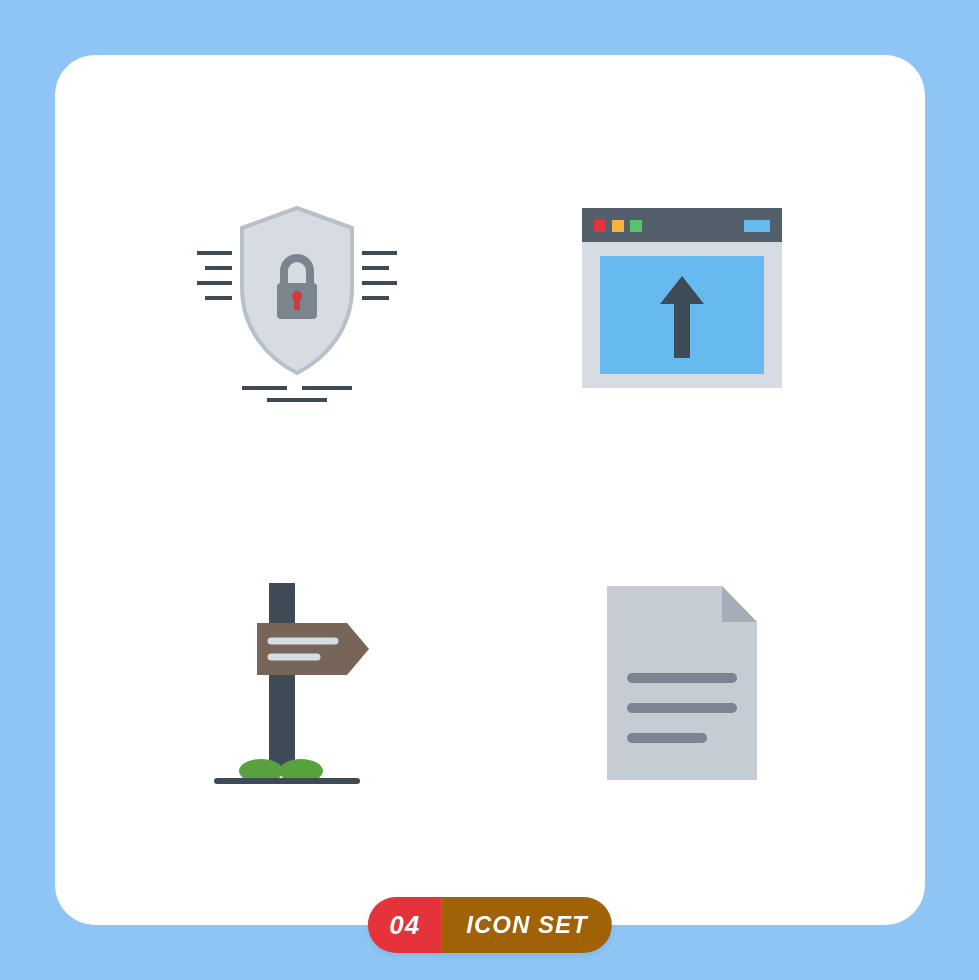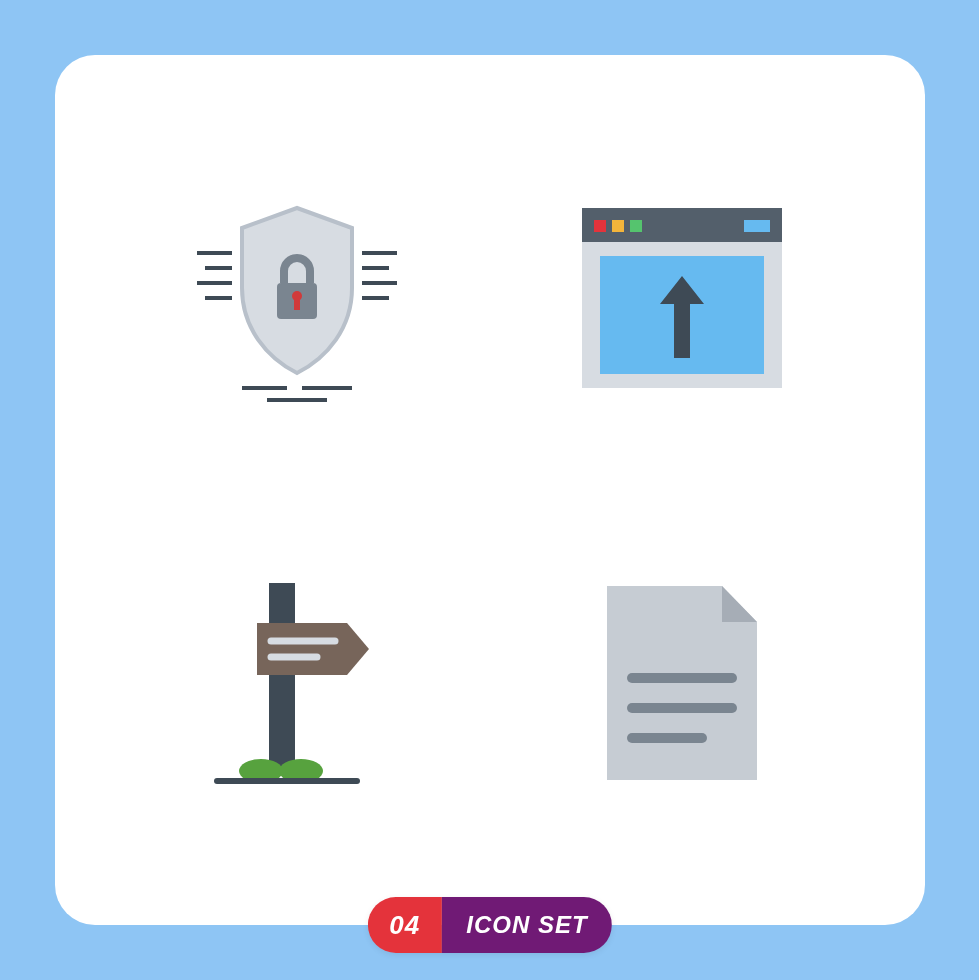--- a/index.html
+++ b/index.html
@@ -47,21 +47,21 @@
       font-weight: 800;
       font-size: 26px;
       display: flex;
       align-items: center;
       justify-content: center;
       padding: 0 22px;
       letter-spacing: 1px;
       font-style: italic;
     }
     .badge-text {
-      background: #701a75;
+      background: #a16207;
       color: #ffffff;
       font-weight: 800;
       font-size: 24px;
       display: flex;
       align-items: center;
       justify-content: center;
       padding: 0 24px;
       letter-spacing: 1px;
       font-style: italic;
     }

